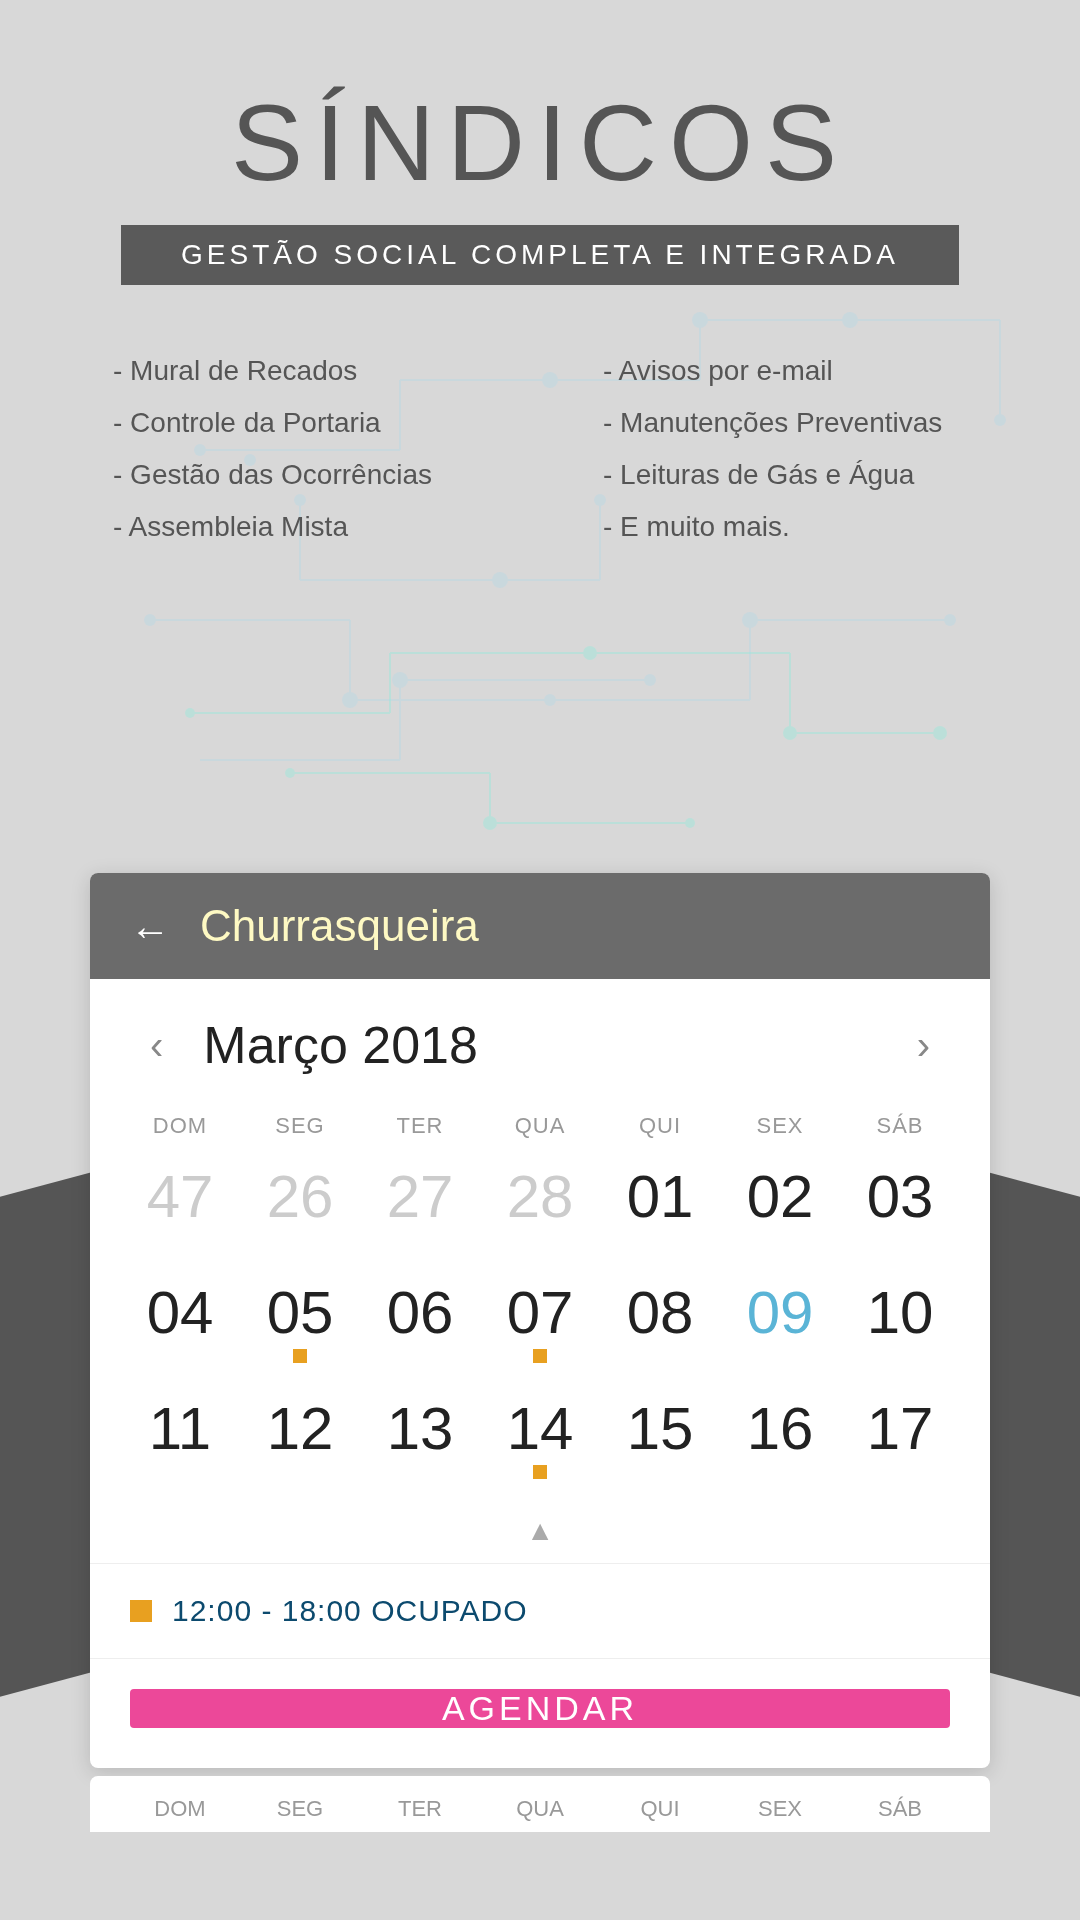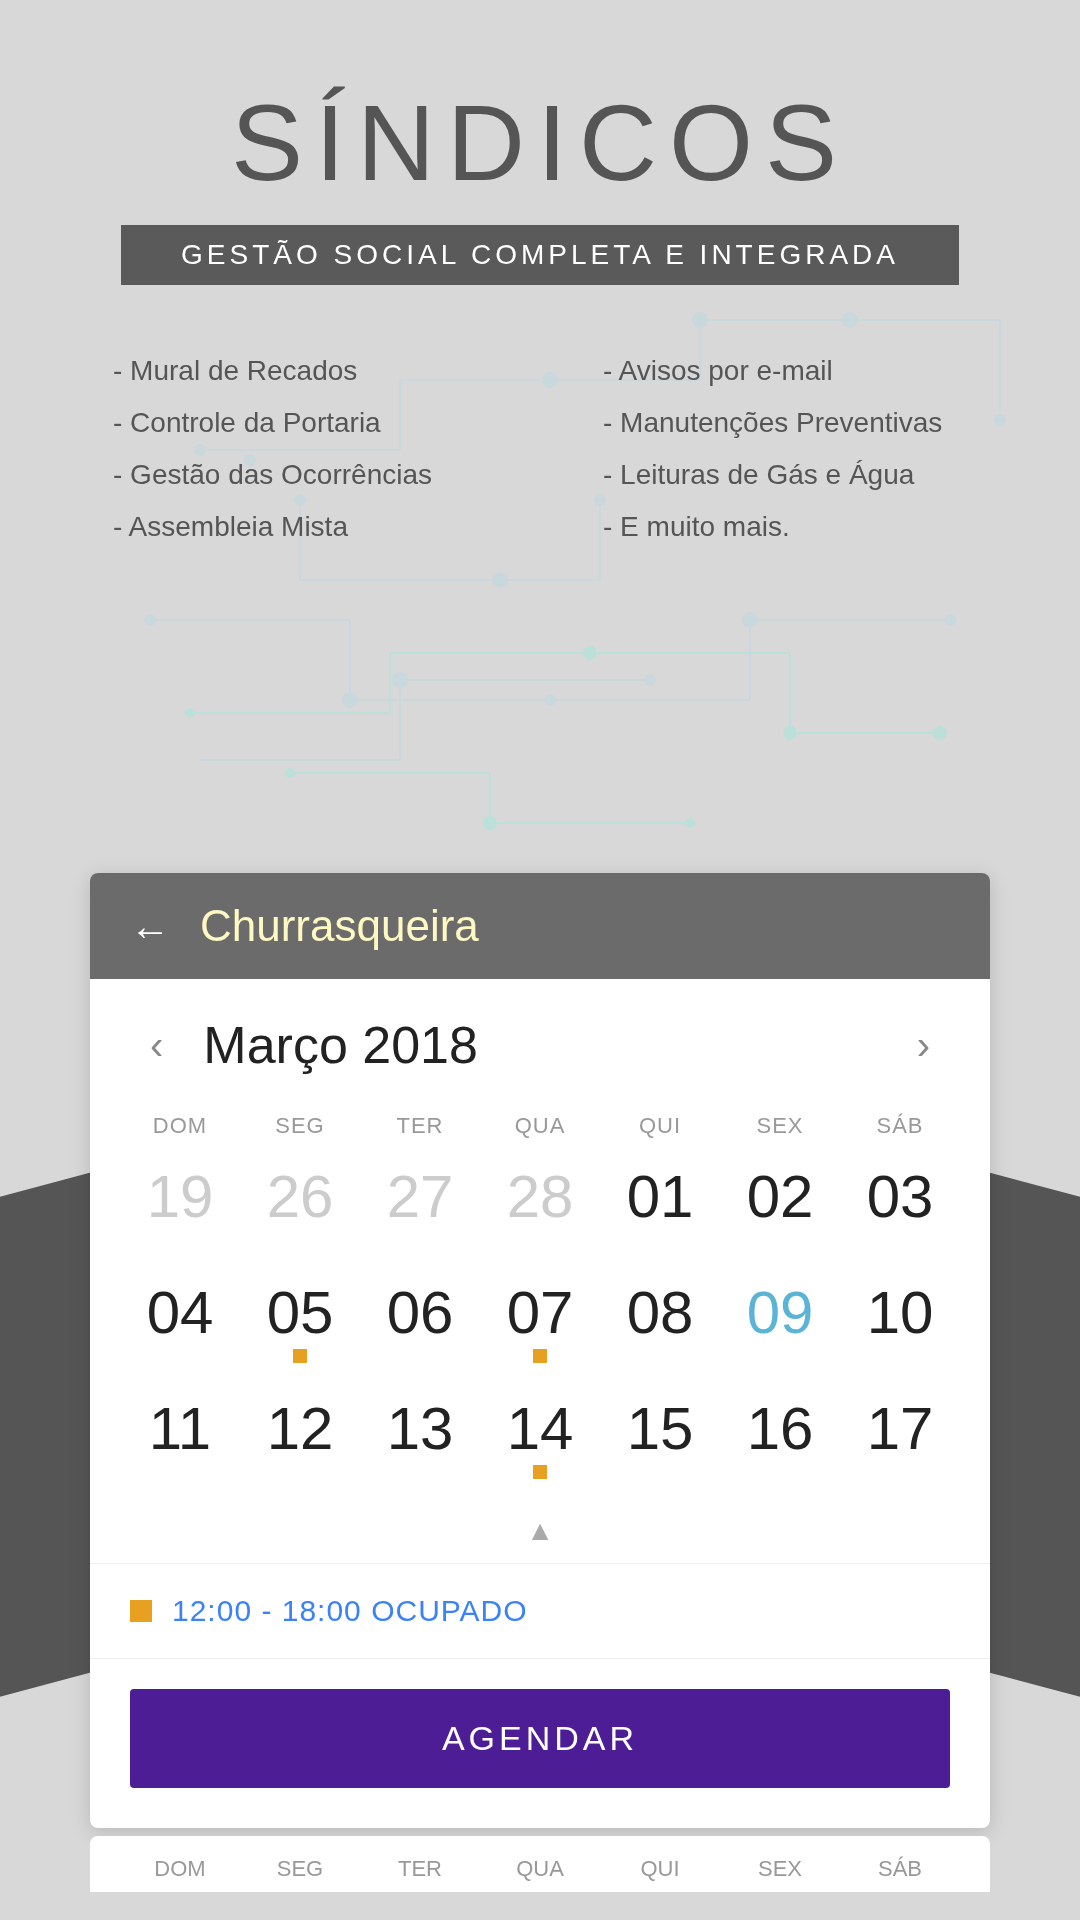--- a/index.html
+++ b/index.html
@@ -232,36 +232,35 @@
       border-bottom: 1px solid #eee;
     }
     .booking-dot {
       width: 22px;
       height: 22px;
       background: #e8a020;
       flex-shrink: 0;
     }
     .booking-text {
       font-size: 30px;
-      color: #3b82f6;
+      color: #0c4a6e;
       font-weight: 400;
       letter-spacing: 1px;
     }
 
     
     .agendar-btn {
       display: block;
       margin: 30px 40px 40px;
-      background: #4c1d95;
+      background: #ec4899;
       color: #fff;
       font-size: 34px;
       letter-spacing: 4px;
       font-weight: 400;
       text-align: center;
-      padding: 30px;
       border: none;
       cursor: pointer;
       width: calc(100% - 80px);
       border-radius: 4px;
     }
 
     
     .bottom-strip {
       width: 900px;
       background: #fff;
@@ -398,21 +397,21 @@
         <div class="day-header">SEG</div>
         <div class="day-header">TER</div>
         <div class="day-header">QUA</div>
         <div class="day-header">QUI</div>
         <div class="day-header">SEX</div>
         <div class="day-header">SÁB</div>
       </div>
 
       <div class="cal-week">
         <div class="cal-day">
-          <span class="day-num muted">19</span>
+          <span class="day-num muted">47</span>
           <div class="day-dot hidden"></div>
         </div>
         <div class="cal-day">
           <span class="day-num muted">26</span>
           <div class="day-dot hidden"></div>
         </div>
         <div class="cal-day">
           <span class="day-num muted">27</span>
           <div class="day-dot hidden"></div>
         </div>

